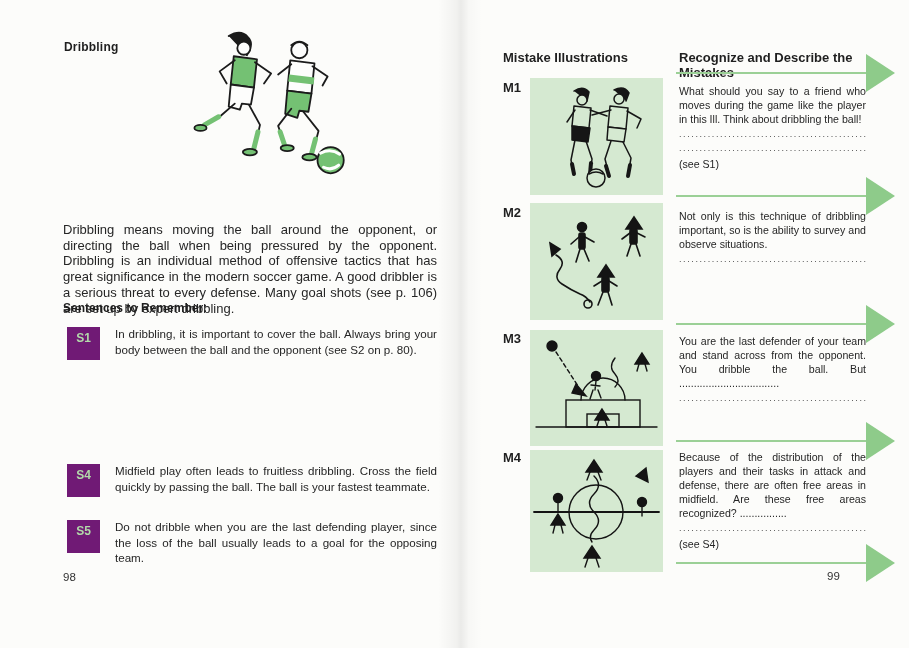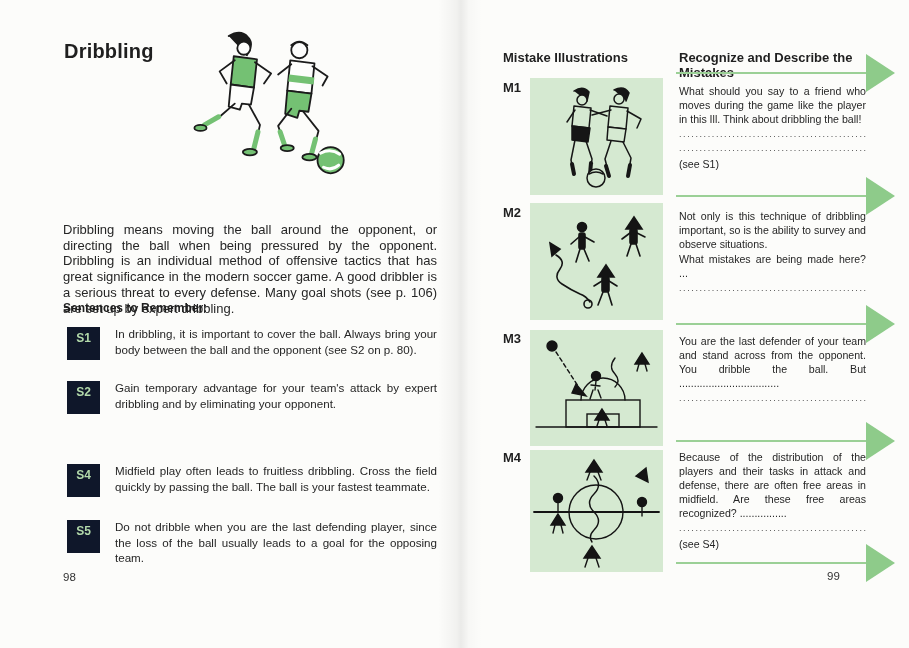--- a/index.html
+++ b/index.html
@@ -14,31 +14,31 @@
     position:relative;width:909px;height:648px;
     background:#fcfcfa;overflow:hidden;
   }
   .gutter{
     position:absolute;left:438px;top:0;width:44px;height:100%;
     background:linear-gradient(90deg,rgba(0,0,0,0) 0%,rgba(0,0,0,0.045) 42%,rgba(0,0,0,0.07) 52%,rgba(0,0,0,0.02) 70%,rgba(0,0,0,0) 100%);
   }
   .abs{position:absolute;}
 
   
-  .title{left:64px;top:40px;font-size:20px;font-weight:bold;letter-spacing:.2px;}
+  .title{left:64px;top:40px;font-size:12px;font-weight:bold;letter-spacing:.2px;}
   .hero{left:148px;top:28px;width:222px;height:178px;}
   .intro{
     left:63px;top:222px;width:374px;
     font-size:13px;line-height:15.7px;text-align:justify;color:#262626;
   }
   .sent-head{left:63px;top:301px;font-size:12px;font-weight:bold;}
   .sentence{left:67px;width:370px;}
   .s-square{
     position:absolute;left:0;top:1px;width:33px;height:33px;
-    background:#0f172a;
+    background:#701a75;
   }
   .s-square span{
     display:block;text-align:center;margin-top:4px;
     font-size:12px;font-weight:bold;color:#b2d9aa;
   }
   .s-text{
     margin-left:48px;width:322px;
     font-size:11.6px;line-height:15.5px;text-align:justify;color:#262626;
   }
   .pagenum{font-size:11.5px;color:#333;}
@@ -120,26 +120,20 @@
 
   <div class="abs intro">Dribbling means moving the ball around the opponent, or directing the ball when being pressured by the opponent. Dribbling is an individual method of offensive tactics that has great significance in the modern soccer game. A good dribbler is a serious threat to every defense. Many goal shots (see p. 106) are set up by expert dribbling.</div>
 
   <div class="abs sent-head">Sentences to Remember:</div>
 
   <div class="abs sentence" style="top:326px">
     <div class="s-square">
         <span>S1</span>
       </div>
     <div class="s-text">In dribbling, it is important to cover the ball. Always bring your body between the ball and the opponent (see S2 on p. 80).</div>
-  </div>
-  <div class="abs sentence" style="top:380px">
-    <div class="s-square">
-        <span>S2</span>
-      </div>
-    <div class="s-text">Gain temporary advantage for your team's attack by expert dribbling and by eliminating your opponent.</div>
   </div>
   <div class="abs sentence" style="top:463px">
     <div class="s-square">
         <span>S4</span>
       </div>
     <div class="s-text">Midfield play often leads to fruitless dribbling. Cross the field quickly by passing the ball. The ball is your fastest teammate.</div>
   </div>
   <div class="abs sentence" style="top:519px">
     <div class="s-square">
         <span>S5</span>
@@ -226,21 +220,20 @@
         <path d="M72,78 l-8,5 M79,78 l8,5" fill="none"></path>
         <path d="M73,89 l-5,13 M78,89 l4,13" fill="none"></path>
         <path d="M26,52 q10,6 4,14 q-7,9 2,15 q9,6 18,10 q6,2 10,8" fill="none"></path>
         <polygon points="20,40 30,46 22,53"></polygon>
         <circle cx="58" cy="101" r="4" fill="none"></circle>
       </g>
     </svg>
   </div>
   <div class="abs m-text" style="top:209px">
     <p>Not only is this technique of dribbling important, so is the ability to survey and observe situations.</p>
-    <p>What mistakes are being made here? ...</p>
     <div class="dots">.................................................................</div>
   </div>
 
   <div class="abs m-label" style="top:331px">M3</div>
   <div class="abs panel" style="top:330px;height:116px">
     <svg viewBox="0 0 133 116">
       <g stroke="#141414" stroke-width="1.4" fill="none" stroke-linecap="round">
         <line x1="6" y1="97" x2="127" y2="97"></line>
         <rect x="36" y="70" width="74" height="27"></rect>
         <rect x="57" y="84" width="32" height="13"></rect>

